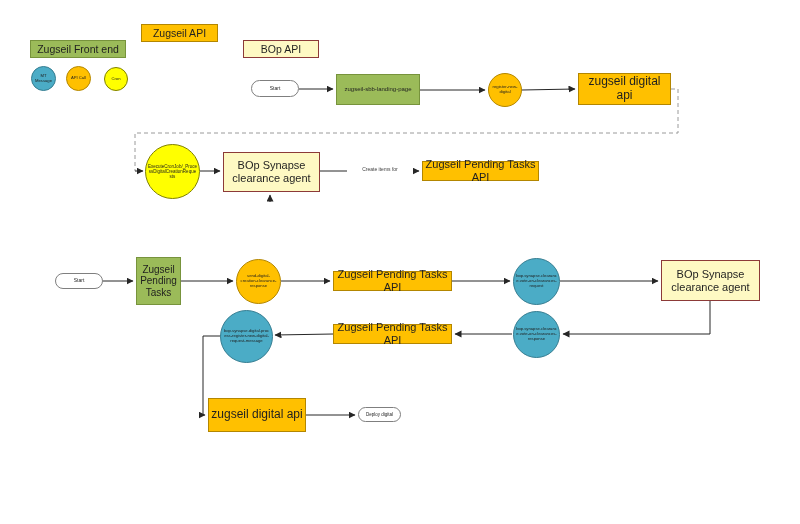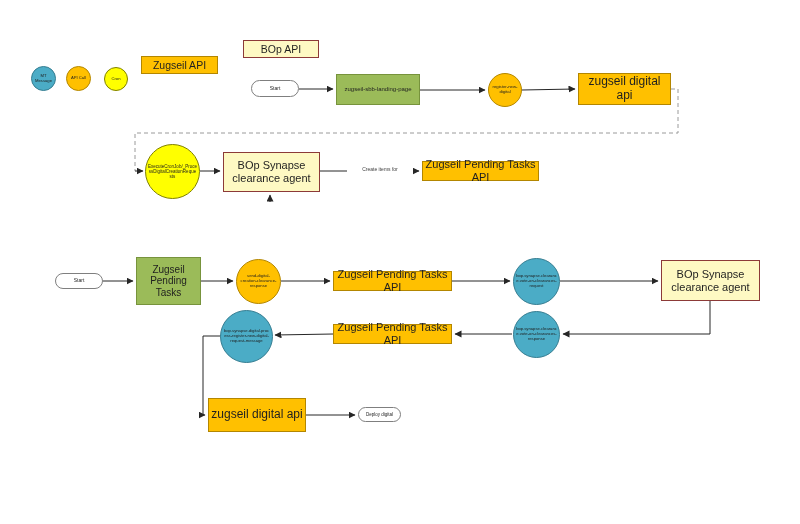--- a/index.html
+++ b/index.html
@@ -54,21 +54,24 @@
     <line x1="560" y1="281" x2="658" y2="281" stroke="#262626" stroke-width="1" marker-end="url(#arr)"></line>
 
     <polyline points="710,301 710,334 563,334" fill="none" stroke="#262626" stroke-width="1" marker-end="url(#arr)"></polyline>
     <line x1="512" y1="334" x2="455" y2="334" stroke="#262626" stroke-width="1" marker-end="url(#arr)"></line>
     <line x1="333" y1="334" x2="275" y2="335" stroke="#262626" stroke-width="1" marker-end="url(#arr)"></line>
 
     <polyline points="221,336 203,336 203,415 205,415" fill="none" stroke="#262626" stroke-width="1" marker-end="url(#arr)"></polyline>
     <line x1="306" y1="415" x2="355" y2="415" stroke="#262626" stroke-width="1" marker-end="url(#arr)"></line>
   </svg>
 
-  <div class="shape orange" style="left:141px; top:56px; width:77px; height:18px; font-size:10.5px;">
+  <div class="shape green" style="left:30px; top:40px; width:96px; height:18px; font-size:10.5px;">
+    <span>Zugseil Front end</span>
+  </div>
+  <div class="shape orange" style="left:141px; top:24px; width:77px; height:18px; font-size:10.5px;">
     <span>Zugseil API</span>
   </div>
   <div class="shape red" style="left:243px; top:40px; width:76px; height:18px; font-size:10.5px;">
     <span>BOp API</span>
   </div>
   <div class="shape blue circle wrap" style="left:31px; top:66px; width:25px; height:25px; font-size:4.2px;">
     <span>MT Message</span>
   </div>
   <div class="shape orange circle wrap" style="left:66px; top:66px; width:25px; height:25px; font-size:4.2px;">
     <span>API Call</span>
@@ -99,21 +102,21 @@
   <div class="edge-label" style="left:347px; top:167px; width:62px; font-size:5px;">
     <span>Create items for</span>
   </div>
   <div class="shape orange" style="left:422px; top:161px; width:117px; height:20px; font-size:11px;">
     <span>Zugseil Pending Tasks API</span>
   </div>
 
   <div class="shape pill" style="left:55px; top:273px; width:48px; height:16px; font-size:5px;">
     <span>Start</span>
   </div>
-  <div class="shape green wrap" style="left:136px; top:257px; width:65px; height:48px; font-size:10px;">
+  <div class="shape green wrap" style="left:136px; top:257px; width:45px; height:48px; font-size:10px;">
     <span>Zugseil Pending Tasks</span>
   </div>
   <div class="shape orange circle wrap" style="left:236px; top:259px; width:45px; height:45px; font-size:4.2px;">
     <span>send-digital-creation-clearance-response</span>
   </div>
   <div class="shape orange" style="left:333px; top:271px; width:119px; height:20px; font-size:11px;">
     <span>Zugseil Pending Tasks API</span>
   </div>
   <div class="shape blue circle wrap" style="left:513px; top:258px; width:47px; height:47px; font-size:4.2px;">
     <span>bop.synapse.clearance.vote-on-clearances-request</span>

